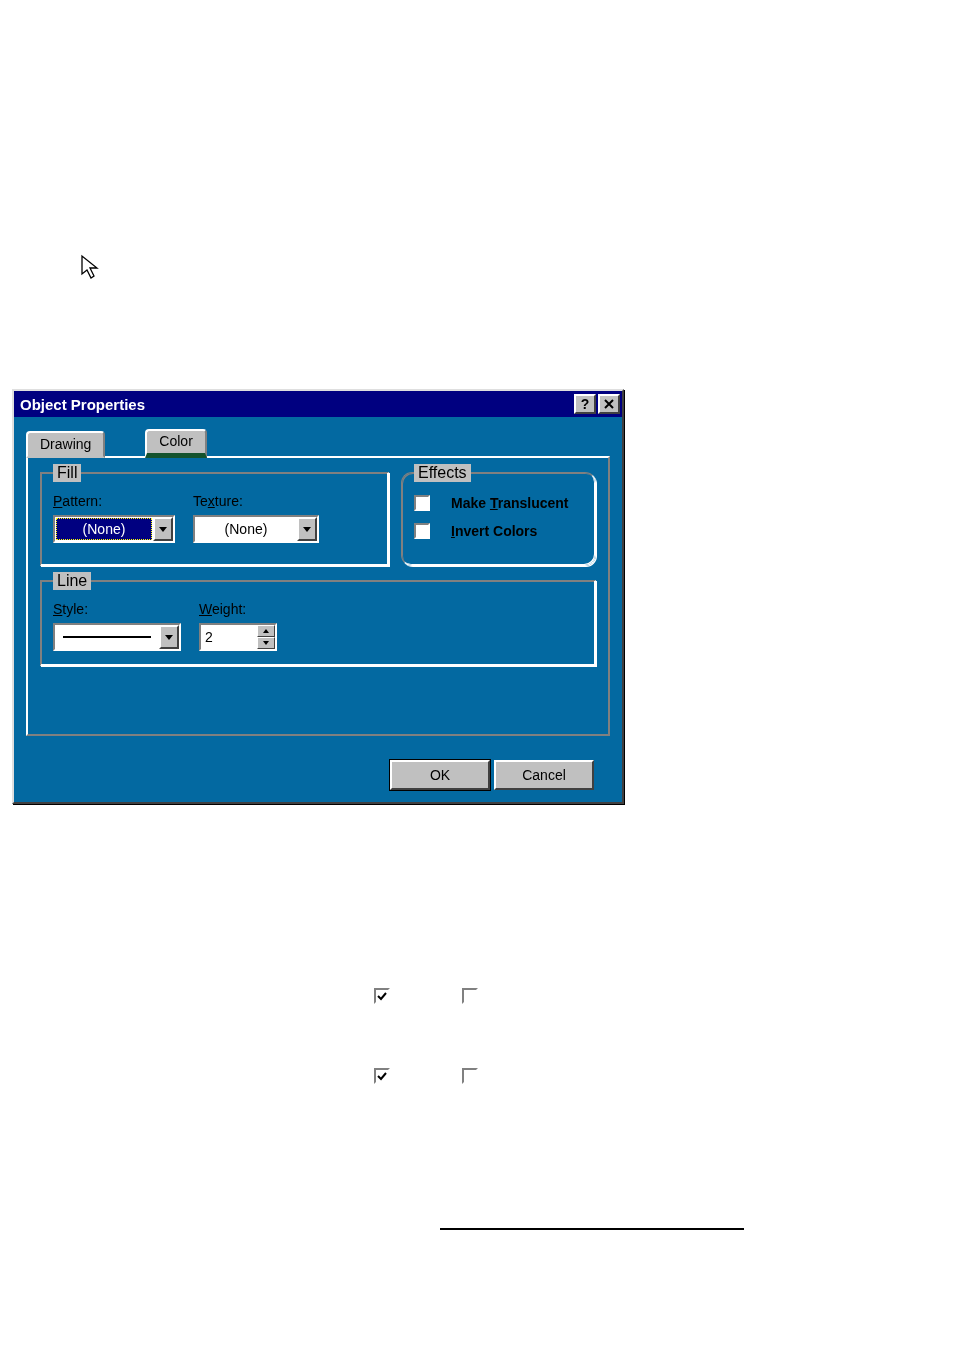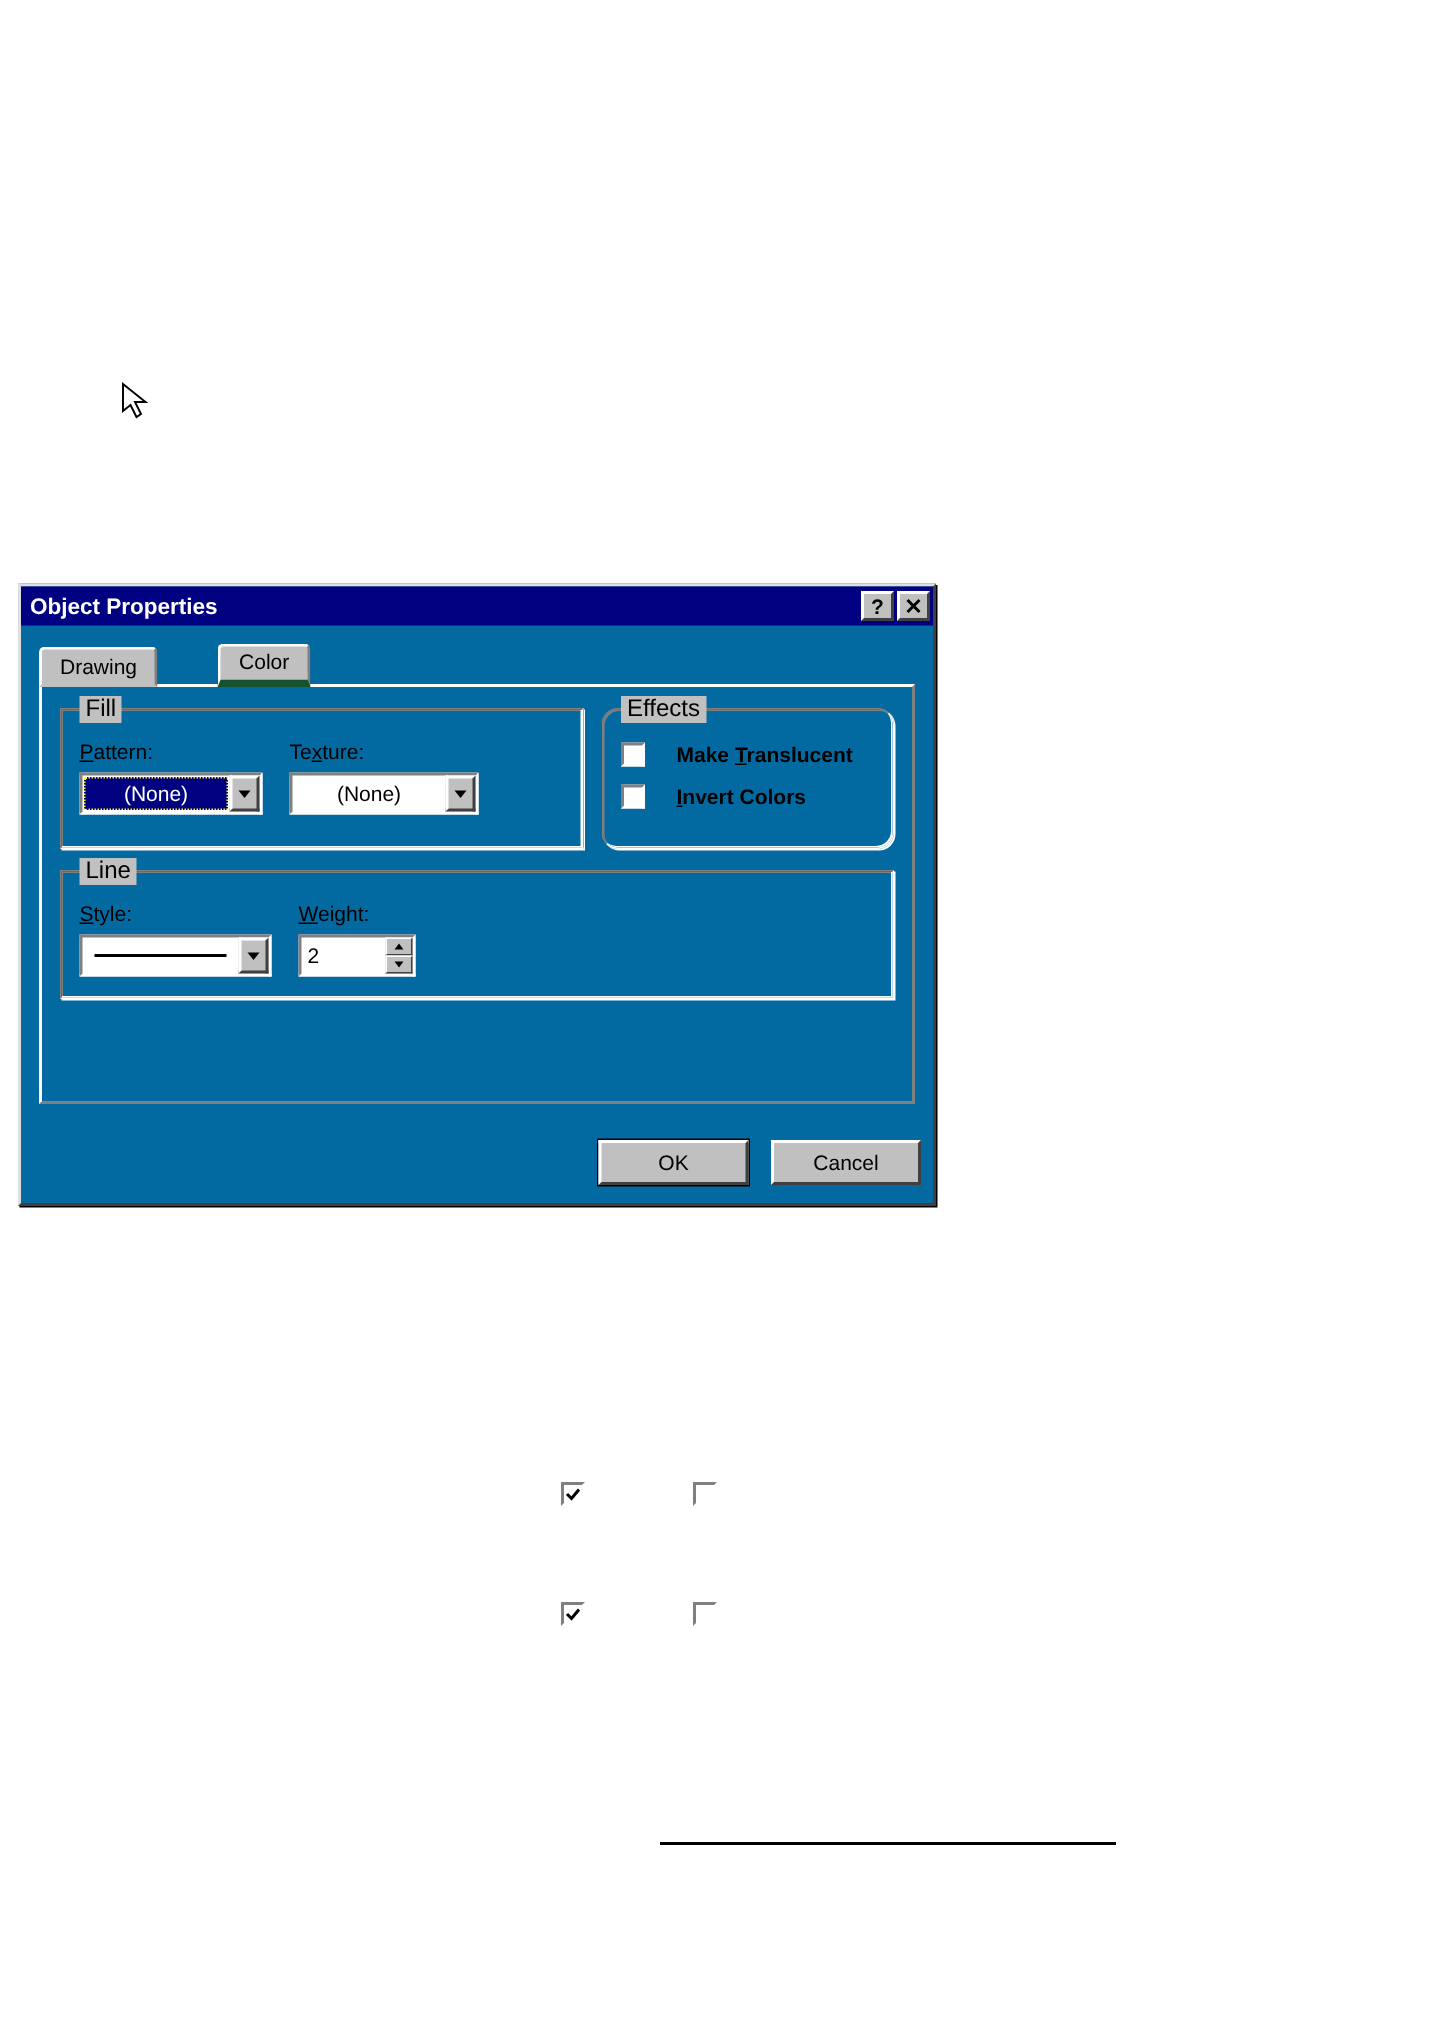--- a/index.html
+++ b/index.html
@@ -234,22 +234,22 @@
     width: 10px; height: 10px;
   }
 
   
   .u { text-decoration: underline; }
 
   
   .btn-row {
     display: flex;
     justify-content: flex-end;
-    gap: 15px;
-    padding: 10px 8px 12px 12px;
+    gap: 4px;
+    padding: 10px 28px 12px 12px;
   }
   .btn {
     min-width: 100px;
     height: 30px;
     background: #c0c0c0;
     border: 2px solid;
     border-color: #ffffff #404040 #404040 #ffffff;
     display: flex; align-items: center; justify-content: center;
     font-size: 14px;
     box-sizing: border-box;

